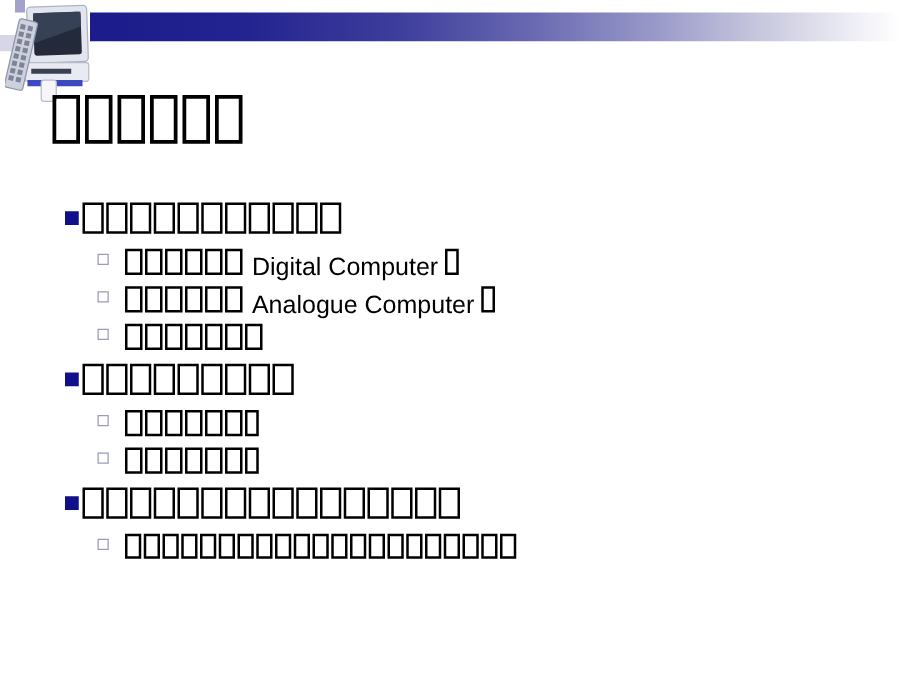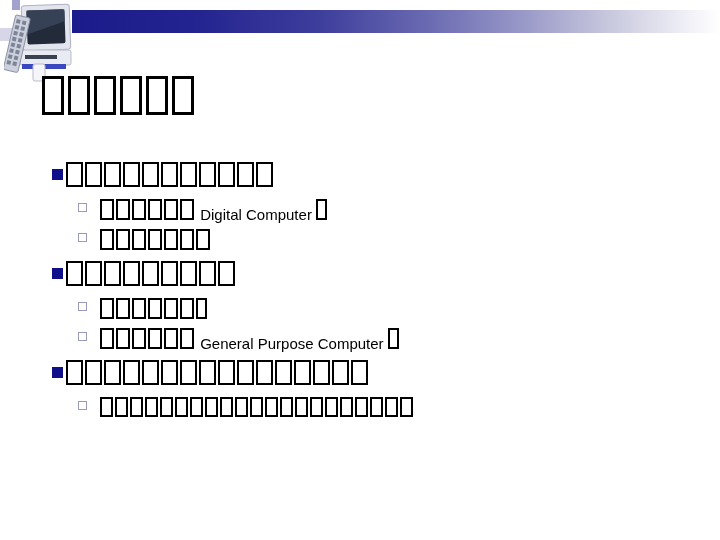--- a/index.html
+++ b/index.html
@@ -68,21 +68,21 @@
     display: inline-block;
     border: 2px solid #000;
     vertical-align: baseline;
   }
   .line.l1 .tofu { width: 17px; height: 25px; margin-right: 2px; }
   .line.l2 .tofu { width: 14px; height: 21px; margin-right: 2px; }
   .line.l2.small .tofu { width: 13px; height: 20px; }
   .line .tofu.close { width: 11px; }
 
   .latin {
-    font-size: 15px;
+    font-size: 20px;
     line-height: 25px;
     color: #000;
     vertical-align: baseline;
   }
 </style>
 </head>
 <body>
 
 <div id="slide">
 
@@ -128,21 +128,22 @@
 
       <rect x="29" y="64" width="12" height="17" rx="2" fill="#f6f6fa" stroke="#b9bdc9" stroke-width="1"></rect>
     </svg>
   </div>
 
   <div id="title-row"><span class="tofu"></span><span class="tofu"></span><span class="tofu"></span><span class="tofu"></span><span class="tofu"></span><span class="tofu"></span></div>
 
   <div id="bullet-list">
       <div class="line l1"><span class="marker"></span><span class="tofu"></span><span class="tofu"></span><span class="tofu"></span><span class="tofu"></span><span class="tofu"></span><span class="tofu"></span><span class="tofu"></span><span class="tofu"></span><span class="tofu"></span><span class="tofu"></span><span class="tofu"></span></div>
       <div class="line l2"><span class="marker"></span><span class="tofu"></span><span class="tofu"></span><span class="tofu"></span><span class="tofu"></span><span class="tofu"></span><span class="tofu"></span><span class="latin">&nbsp;Digital Computer&nbsp;</span><span class="tofu close"></span></div>
+      <div class="line l2"><span class="marker"></span><span class="tofu"></span><span class="tofu"></span><span class="tofu"></span><span class="tofu"></span><span class="tofu"></span><span class="tofu"></span><span class="latin">&nbsp;Analogue Computer&nbsp;</span><span class="tofu close"></span></div>
       <div class="line l2"><span class="marker"></span><span class="tofu"></span><span class="tofu"></span><span class="tofu"></span><span class="tofu"></span><span class="tofu"></span><span class="tofu"></span><span class="tofu"></span></div>
       <div class="line l1"><span class="marker"></span><span class="tofu"></span><span class="tofu"></span><span class="tofu"></span><span class="tofu"></span><span class="tofu"></span><span class="tofu"></span><span class="tofu"></span><span class="tofu"></span><span class="tofu"></span></div>
       <div class="line l2"><span class="marker"></span><span class="tofu"></span><span class="tofu"></span><span class="tofu"></span><span class="tofu"></span><span class="tofu"></span><span class="tofu"></span><span class="tofu close"></span></div>
-      <div class="line l2"><span class="marker"></span><span class="tofu"></span><span class="tofu"></span><span class="tofu"></span><span class="tofu"></span><span class="tofu"></span><span class="tofu"></span><span class="latin">&nbsp;General Purpose Computer&nbsp;</span><span class="tofu close"></span></div>
+      <div class="line l2"><span class="marker"></span><span class="tofu"></span><span class="tofu"></span><span class="tofu"></span><span class="tofu"></span><span class="tofu"></span><span class="tofu"></span><span class="tofu close"></span></div>
       <div class="line l1"><span class="marker"></span><span class="tofu"></span><span class="tofu"></span><span class="tofu"></span><span class="tofu"></span><span class="tofu"></span><span class="tofu"></span><span class="tofu"></span><span class="tofu"></span><span class="tofu"></span><span class="tofu"></span><span class="tofu"></span><span class="tofu"></span><span class="tofu"></span><span class="tofu"></span><span class="tofu"></span><span class="tofu"></span></div>
       <div class="line l2 small"><span class="marker"></span><span class="tofu"></span><span class="tofu"></span><span class="tofu"></span><span class="tofu"></span><span class="tofu"></span><span class="tofu"></span><span class="tofu"></span><span class="tofu"></span><span class="tofu"></span><span class="tofu"></span><span class="tofu"></span><span class="tofu"></span><span class="tofu"></span><span class="tofu"></span><span class="tofu"></span><span class="tofu"></span><span class="tofu"></span><span class="tofu"></span><span class="tofu"></span><span class="tofu"></span><span class="tofu"></span></div>
     </div>
 
 </div>
 
 </body></html>

